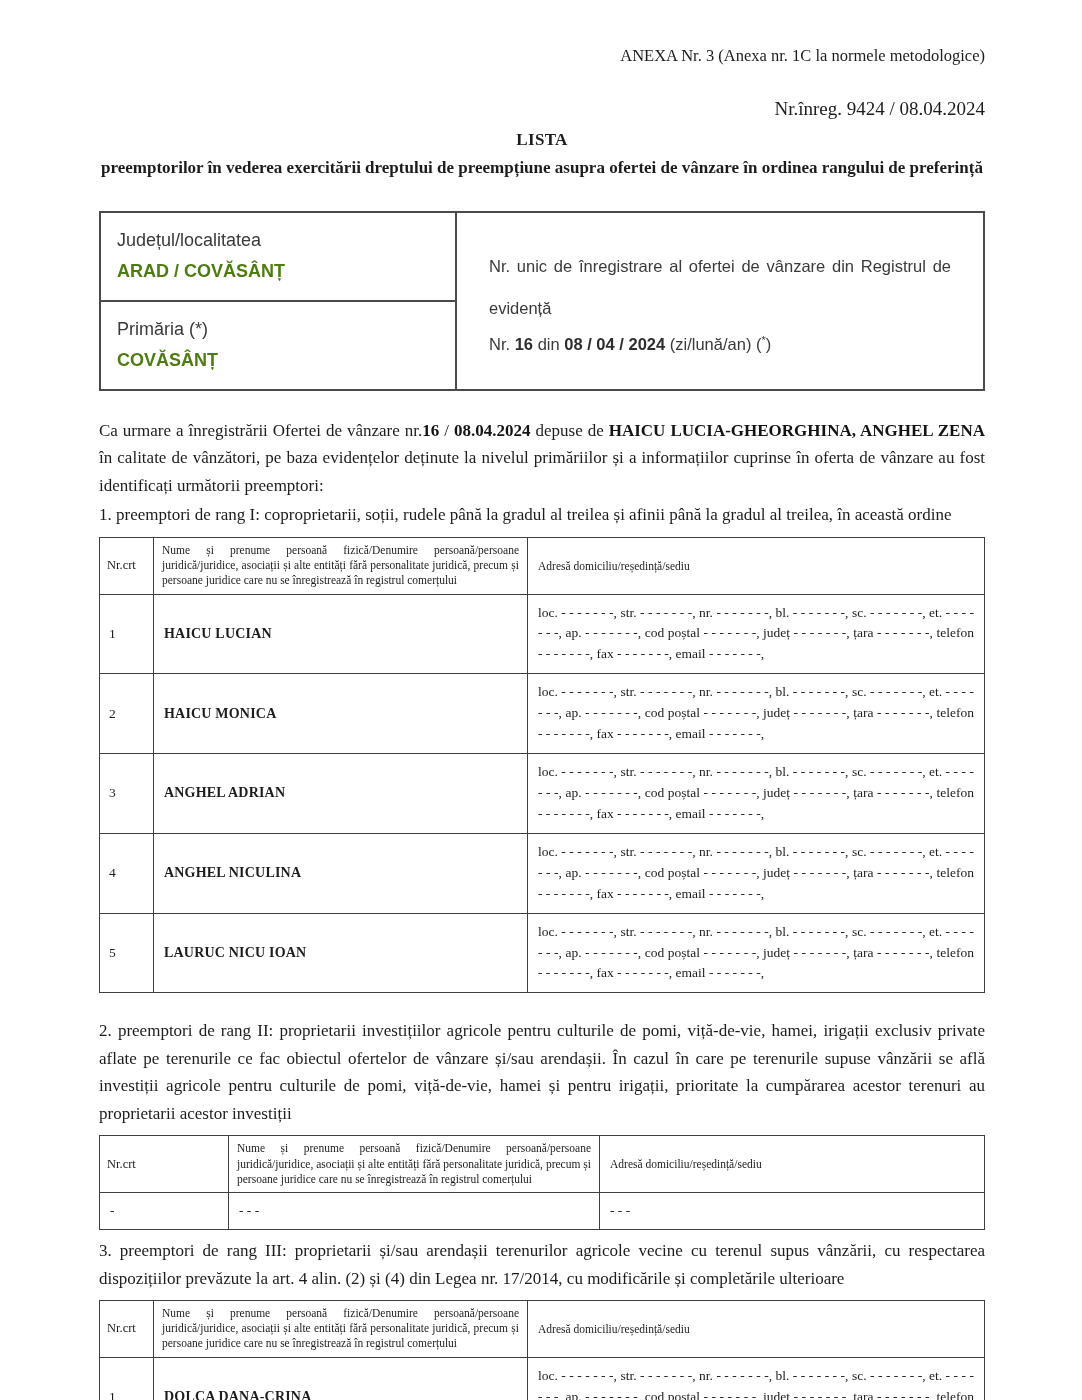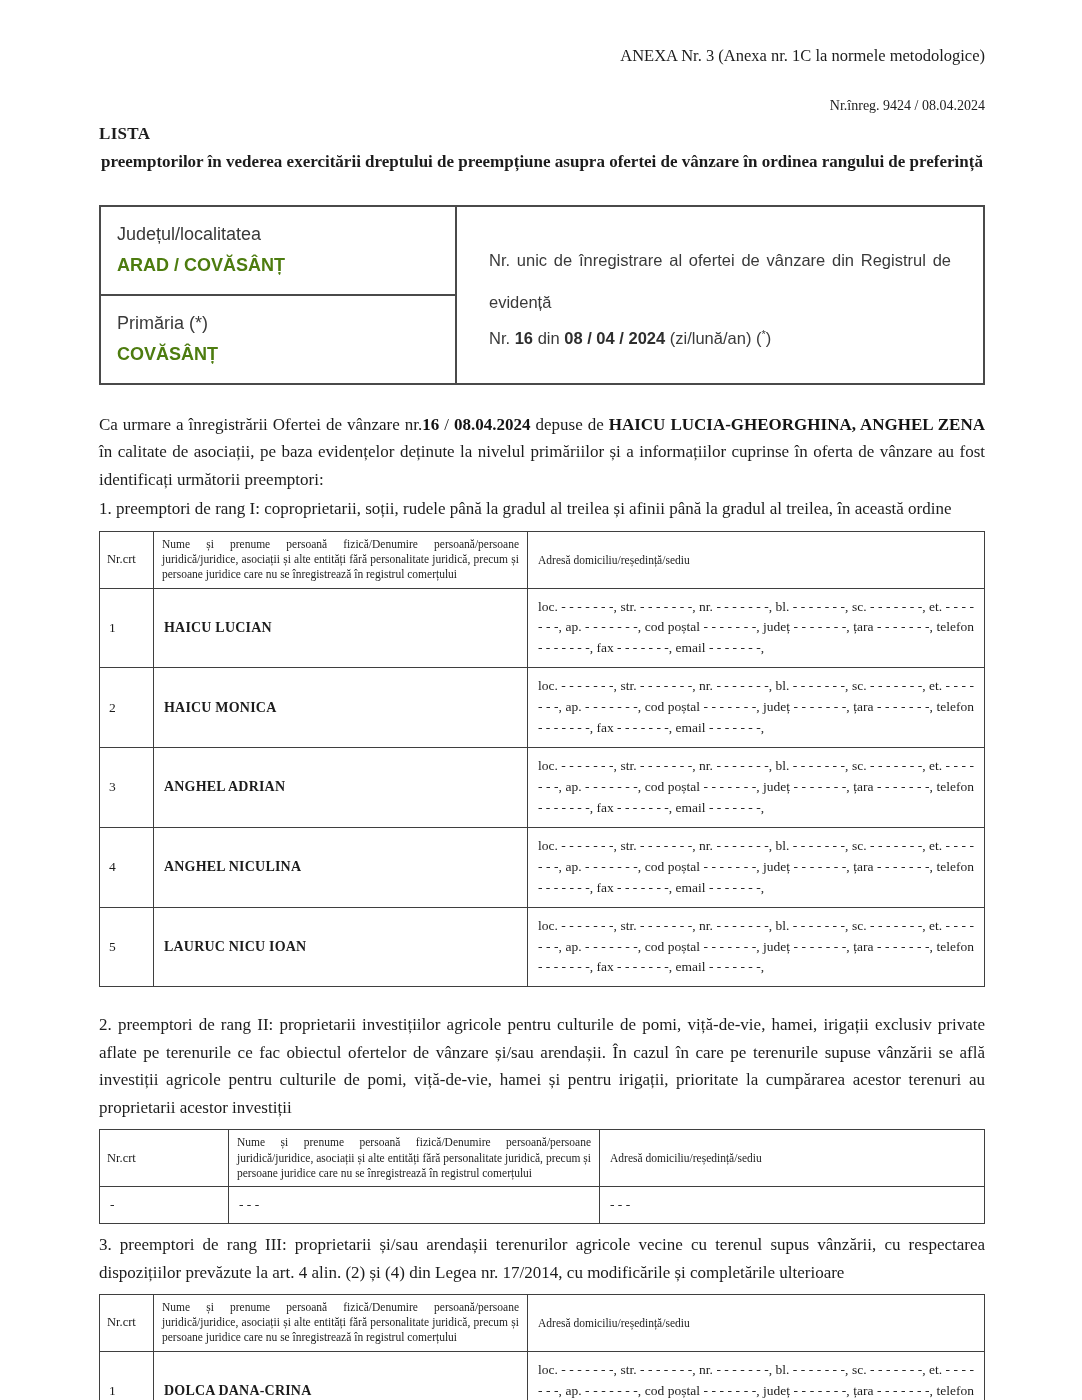--- a/index.html
+++ b/index.html
@@ -5,22 +5,22 @@
   html,body{margin:0;padding:0;background:#ffffff;}
   body{width:1082px;height:1400px;overflow:hidden;}
   .page{
     box-sizing:border-box;width:1082px;height:1400px;
     padding:46px 97px 0 99px;
     font-family:"Liberation Serif","DejaVu Serif",serif;
     color:#1c1c1c;
   }
   .align-r{text-align:right;}
   .annex{font-size:16.5px;}
-  .regline{font-size:14px;margin-top:32px;}
-  .title{text-align:left;font-weight:bold;font-size:17px;margin-top:10px;letter-spacing:.3px;}
+  .regline{font-size:19px;margin-top:32px;}
+  .title{text-align:center;font-weight:bold;font-size:17px;margin-top:10px;letter-spacing:.3px;}
   .subtitle{text-align:center;font-weight:bold;font-size:17px;line-height:1.7;margin-top:4px;}
 
   
   .infobox{width:100%;border-collapse:collapse;table-layout:fixed;margin-top:28px;
     font-family:"Liberation Sans","DejaVu Sans",sans-serif;color:#3a3a3a;}
   .infobox td{border:2px solid #4a4a4a;vertical-align:middle;}
   .infobox .lcell{width:356px;padding:12px 16px;font-size:18px;line-height:1.75;height:70px;box-sizing:border-box;}
   .infobox .rcell{padding:10px 32px;font-size:16.5px;}
   .infobox .b{font-weight:bold;color:#4d7c0f;}
   .regtext{text-align:justify;line-height:2.55;}
@@ -79,21 +79,21 @@
     </tr>
     <tr>
       <td class="lcell">
         <div>Primăria (*)</div>
         <div class="b">COVĂSÂNȚ</div>
       </td>
     </tr>
   </tbody>
     </table>
 
-  <p class="body"><span>Ca urmare a înregistrării Ofertei de vânzare nr.</span><b>16</b><span> / </span><b>08.04.2024</b><span> depuse de </span><b>HAICU LUCIA-GHEORGHINA, ANGHEL ZENA</b><span> în calitate de asociații, pe baza evidențelor deținute la nivelul primăriilor și a informațiilor cuprinse în oferta de vânzare au fost identificați următorii preemptori:</span></p>
+  <p class="body"><span>Ca urmare a înregistrării Ofertei de vânzare nr.</span><b>16</b><span> / </span><b>08.04.2024</b><span> depuse de </span><b>HAICU LUCIA-GHEORGHINA, ANGHEL ZENA</b><span> în calitate de vânzători, pe baza evidențelor deținute la nivelul primăriilor și a informațiilor cuprinse în oferta de vânzare au fost identificați următorii preemptori:</span></p>
 
   <p class="body heading1">1. preemptori de rang I: coproprietarii, soții, rudele până la gradul al treilea și afinii până la gradul al treilea, în această ordine</p>
 
   <table class="dtable t1">
     <tbody>
         <tr>
       <td class="c1 hnr">Nr.crt</td>
       <td class="c2 hname">Nume și prenume persoană fizică/Denumire persoană/persoane juridică/juridice, asociații și alte entități fără personalitate juridică, precum și persoane juridice care nu se înregistrează în registrul comerțului</td>
       <td class="haddr">Adresă domiciliu/reședință/sediu</td>
     </tr>

